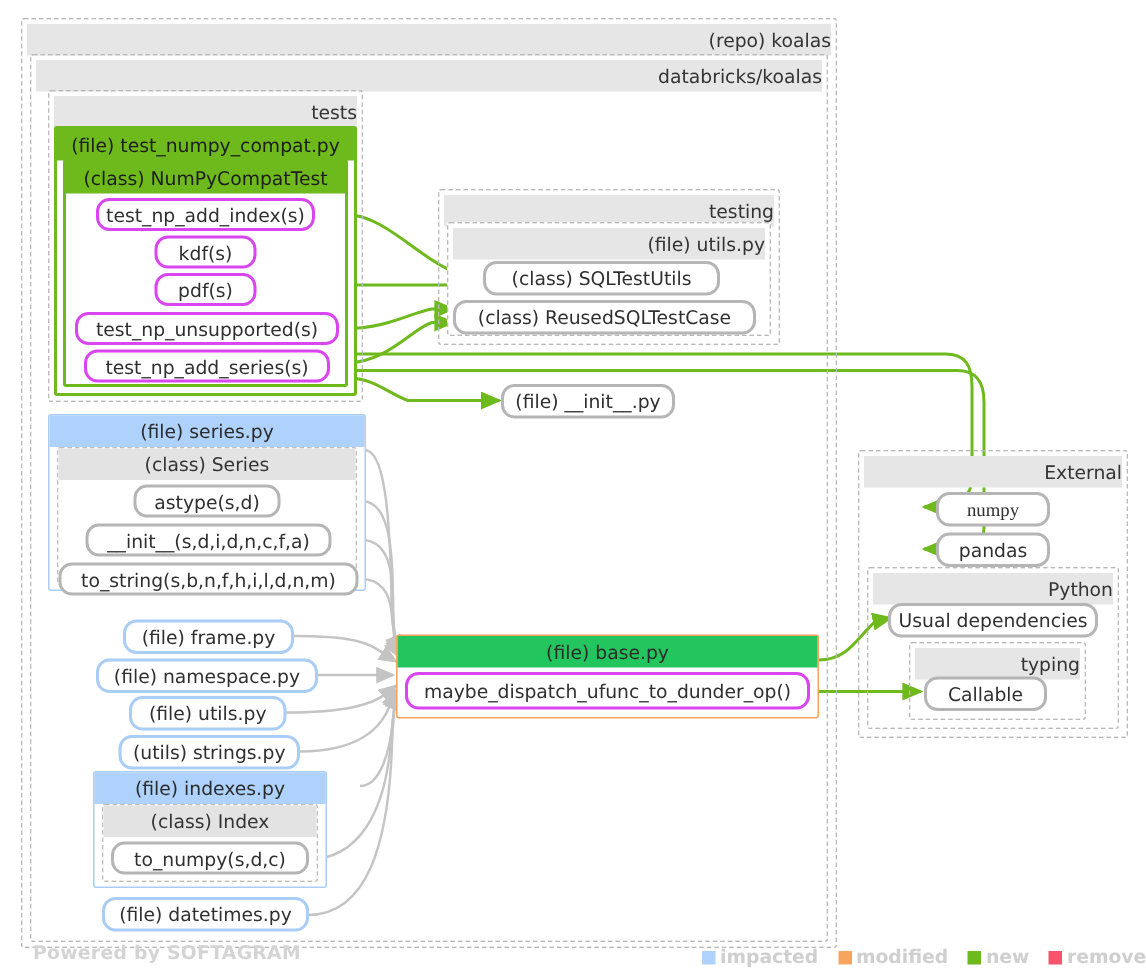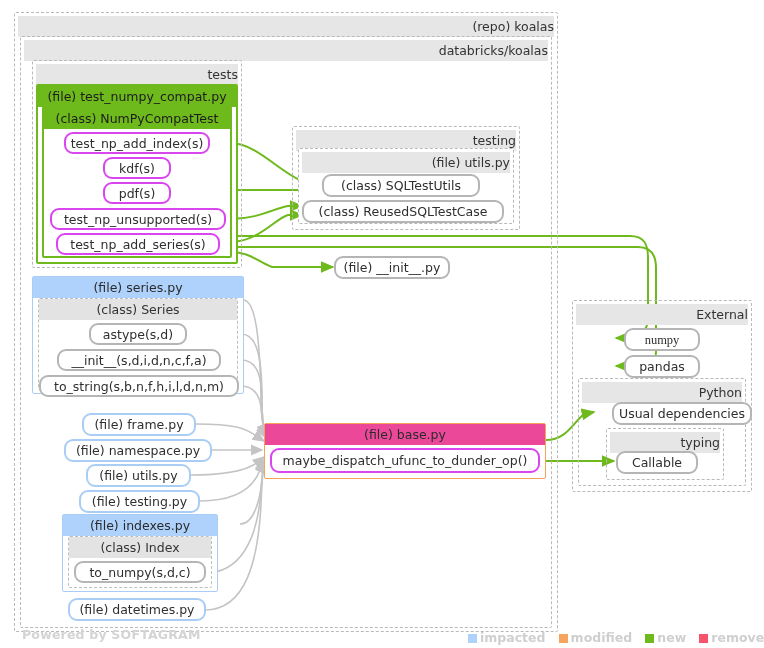--- a/index.html
+++ b/index.html
@@ -36,21 +36,21 @@
     position:absolute;left:0;right:0;top:0;height:21px;
     font-size:12.5px;line-height:21px;text-align:center;
     white-space:nowrap;overflow:hidden;color:#2b2b2b;
   }
 
   .panel.green{background:#ffffff;border:2px solid #6eb91c;}
   .panel.green > .panel-title{background:#6eb91c;color:#1d1d1d;}
   .panel.blue{background:#ffffff;border:1px solid #a9cdf5;}
   .panel.blue > .panel-title{background:#aed2fb;color:#2b2b2b;}
   .panel.orange{background:#ffffff;border:1px solid #f5a25a;}
-  .panel.orange > .panel-title{background:#ec4899;color:#2b2b2b;}
+  .panel.orange > .panel-title{background:#22c55e;color:#2b2b2b;}
 
   
   .panel.classbox{background:#ffffff;border:1px dashed #bdbdbd;}
   .panel.classbox > .panel-title{background:#e3e3e3;color:#333;}
   .panel.classgreen{background:#ffffff;border:2px solid #6eb91c;}
   .panel.classgreen > .panel-title{background:#6eb91c;color:#1d1d1d;}
 
   
   .node{
     position:absolute;box-sizing:border-box;
@@ -209,21 +209,21 @@
   <div class="node blue" style="left:82px;top:413px;width:114px;height:23px;line-height:20px;">
     <span>(file) frame.py</span>
   </div>
   <div class="node blue" style="left:64px;top:439px;width:148px;height:23px;line-height:20px;">
     <span>(file) namespace.py</span>
   </div>
   <div class="node blue" style="left:86px;top:464px;width:105px;height:23px;line-height:20px;">
     <span>(file) utils.py</span>
   </div>
   <div class="node blue" style="left:79px;top:490px;width:121px;height:23px;line-height:20px;">
-    <span>(file) testing.py</span>
+    <span>(utils) strings.py</span>
   </div>
 
   <div class="abs panel blue" style="left:62px;top:514px;width:156px;height:78px;">
     <div class="panel-title">(file) indexes.py</div>
   </div>
   <div class="abs panel classbox" style="left:68px;top:536px;width:144px;height:52px;">
     <div class="panel-title">(class) Index</div>
   </div>
   <div class="node gray" style="left:74px;top:561px;width:132px;height:22px;line-height:19px;">
     <span>to_numpy(s,d,c)</span>
@@ -246,21 +246,21 @@
   <div class="node gray" style="left:624px;top:328px;width:76px;height:23px;line-height:20px;font-family:Liberation Serif, serif;">
     <span>numpy</span>
   </div>
   <div class="node gray" style="left:624px;top:355px;width:76px;height:23px;line-height:20px;">
     <span>pandas</span>
   </div>
 
   <div class="abs group" style="left:578px;top:378px;width:168px;height:108px;">
     <div class="group-title">Python</div>
   </div>
-  <div class="node gray" style="left:592px;top:402px;width:140px;height:23px;line-height:20px;margin-left:20px;">
+  <div class="node gray" style="left:592px;top:402px;width:140px;height:23px;line-height:20px;">
     <span>Usual dependencies</span>
   </div>
 
   <div class="abs group" style="left:606px;top:428px;width:118px;height:52px;">
     <div class="group-title">typing</div>
   </div>
   <div class="node gray" style="left:616px;top:451px;width:82px;height:23px;line-height:20px;">
     <span>Callable</span>
   </div>
 

